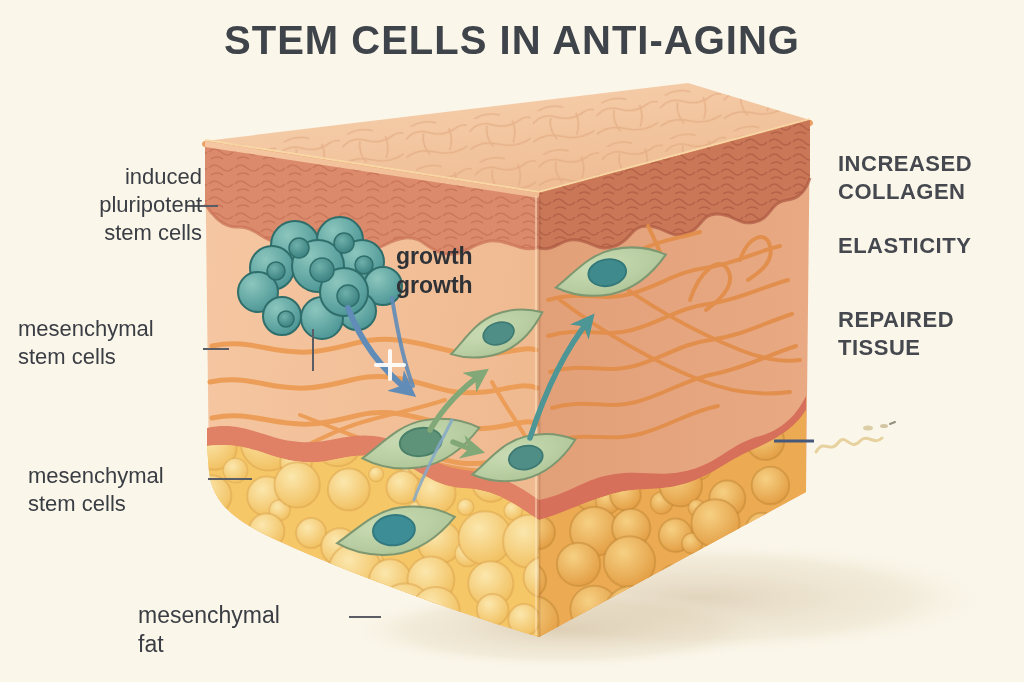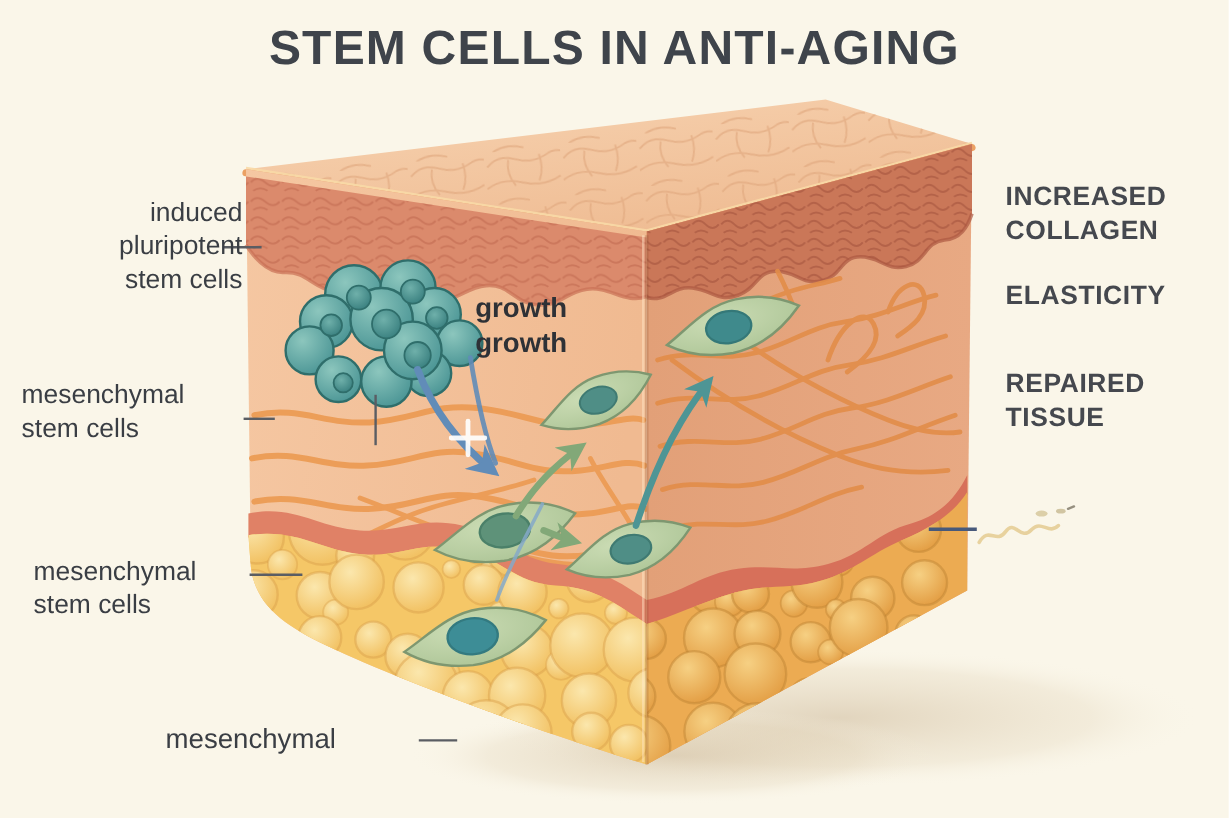--- a/index.html
+++ b/index.html
@@ -404,20 +404,21 @@
   <div>stem cells</div>
 </div>
 
 <div id="lbl-mes2" class="txt leftlabel right">
   <div>mesenchymal</div>
   <div>stem cells</div>
 </div>
 
 <div id="lbl-subq" class="txt right">
   <div>mesenchymal</div>
+  <div>fat</div>
 </div>
 
 <div id="lbl-growth" class="txt">
   <div>growth</div>
   <div>growth</div>
 </div>
 
 <div id="ben-1" class="txt benefit">
   <div>INCREASED</div>
   <div>COLLAGEN</div>

